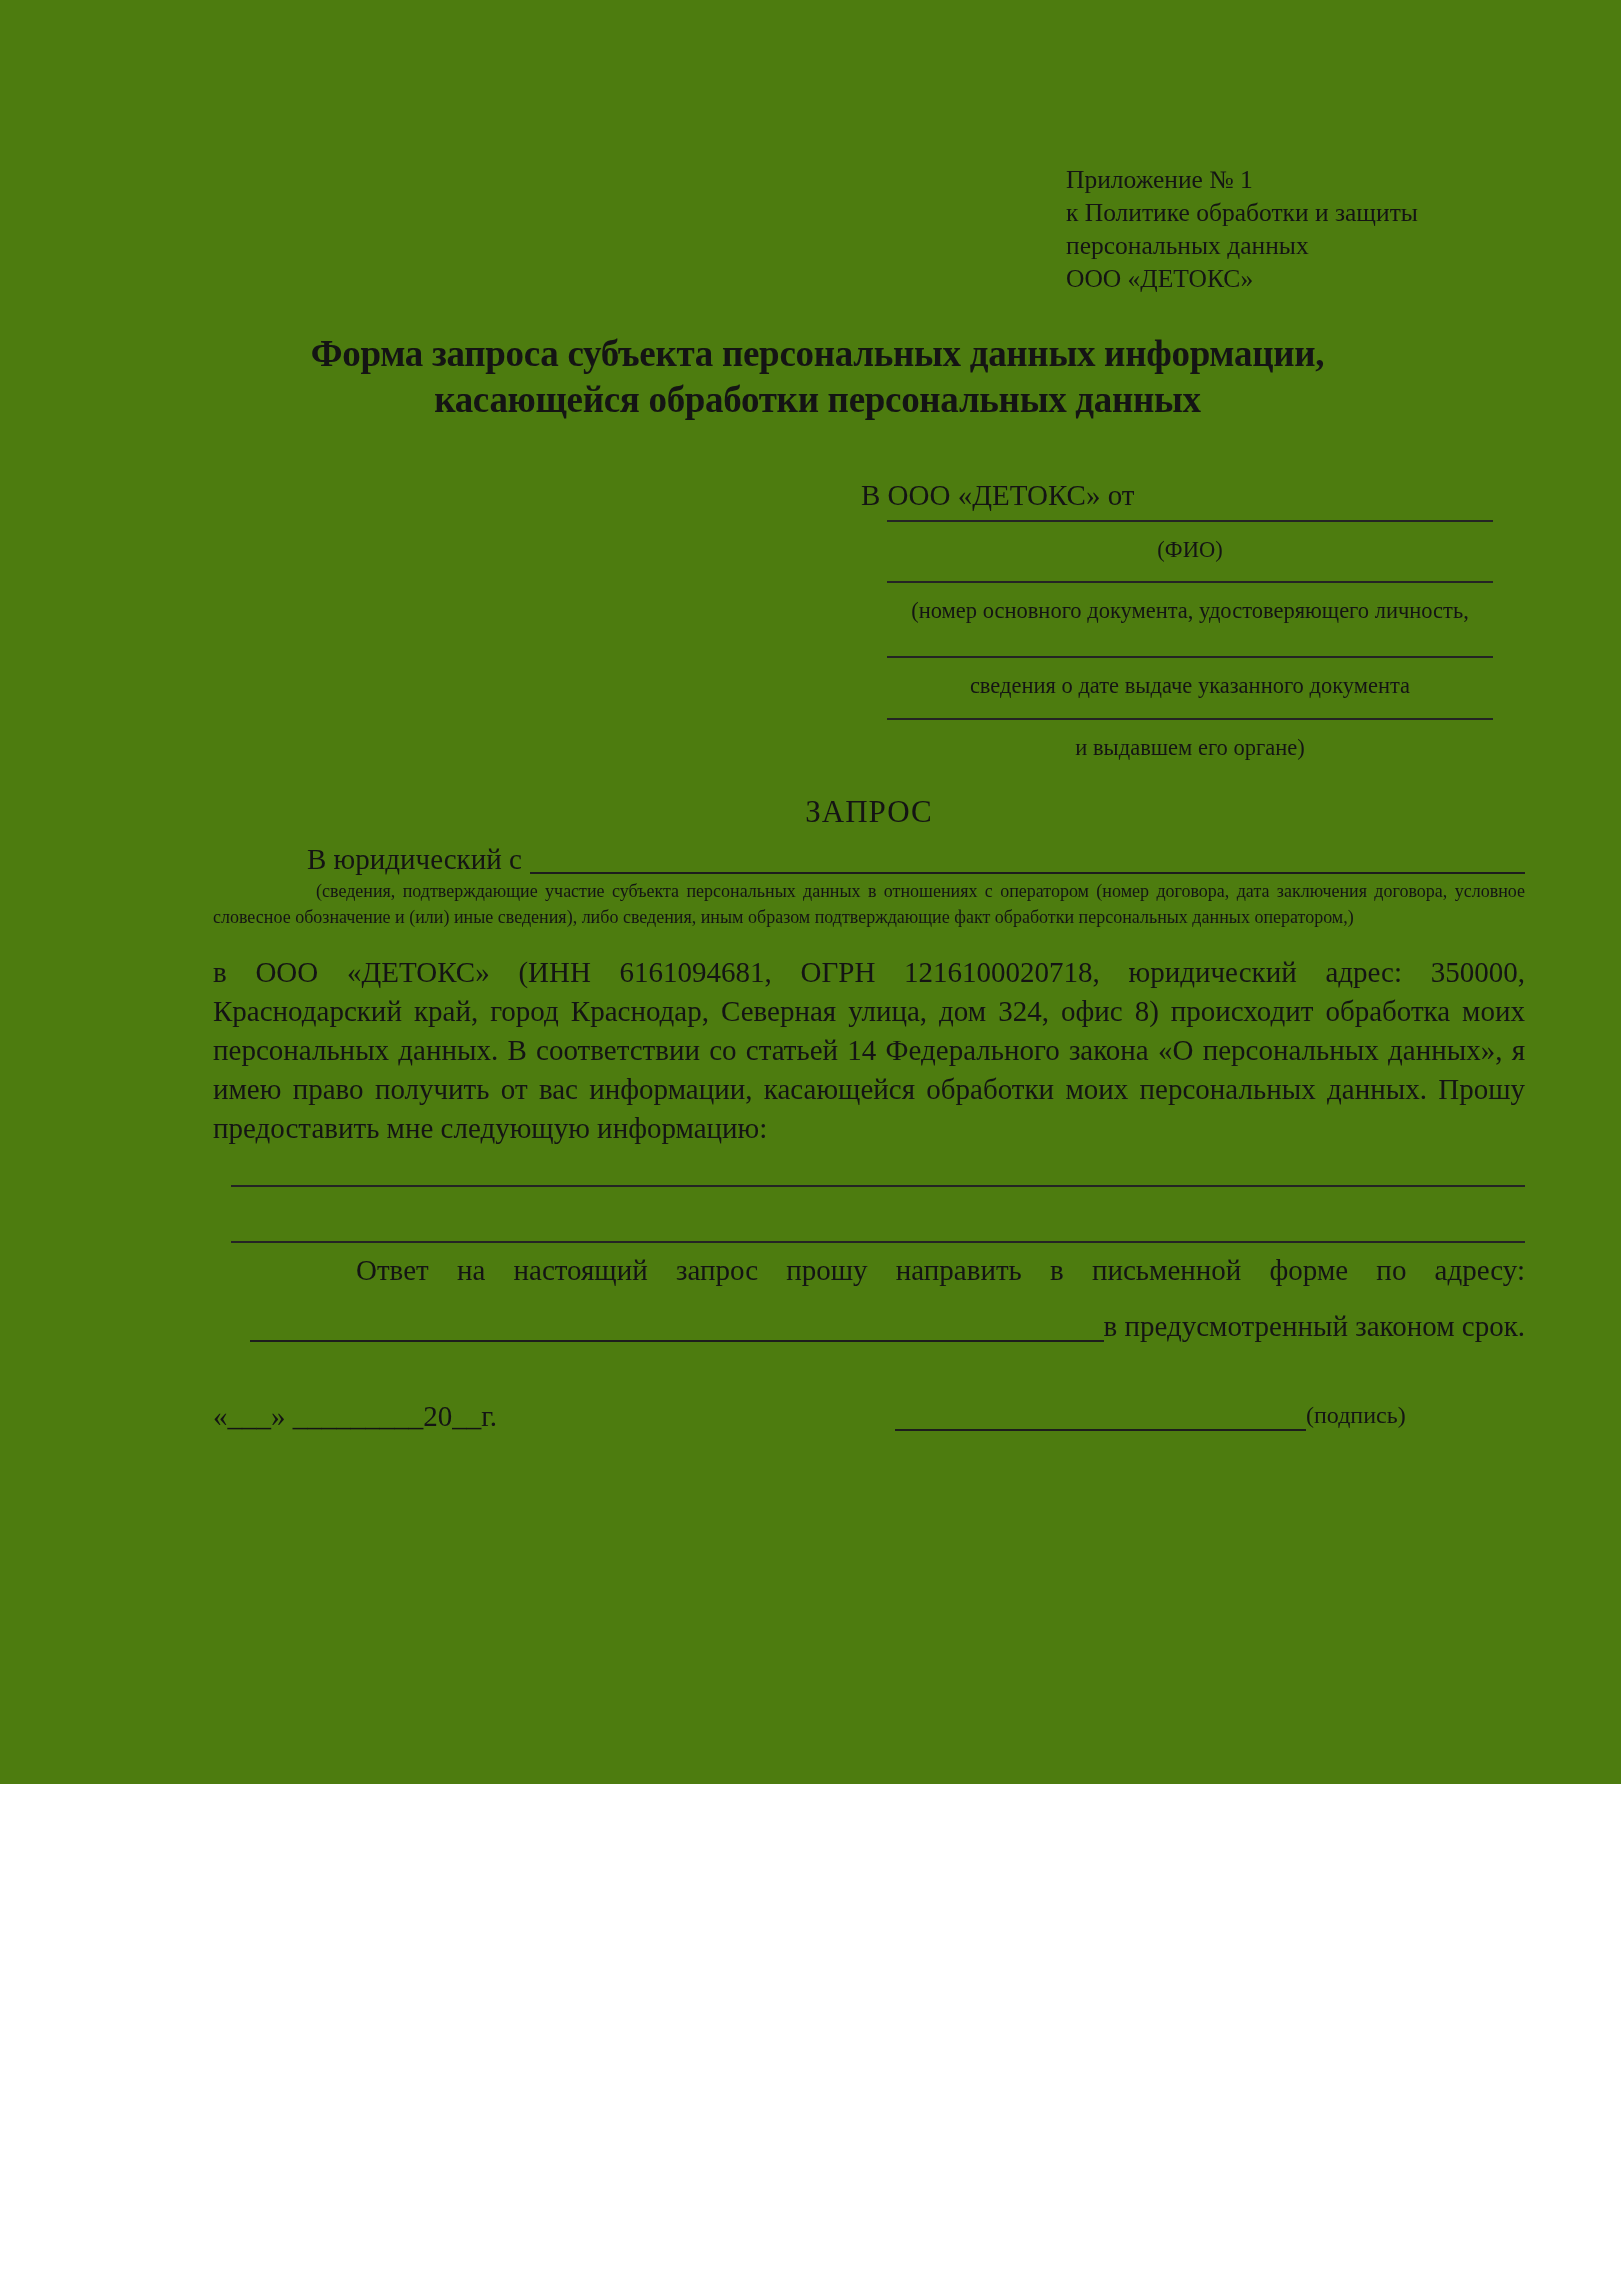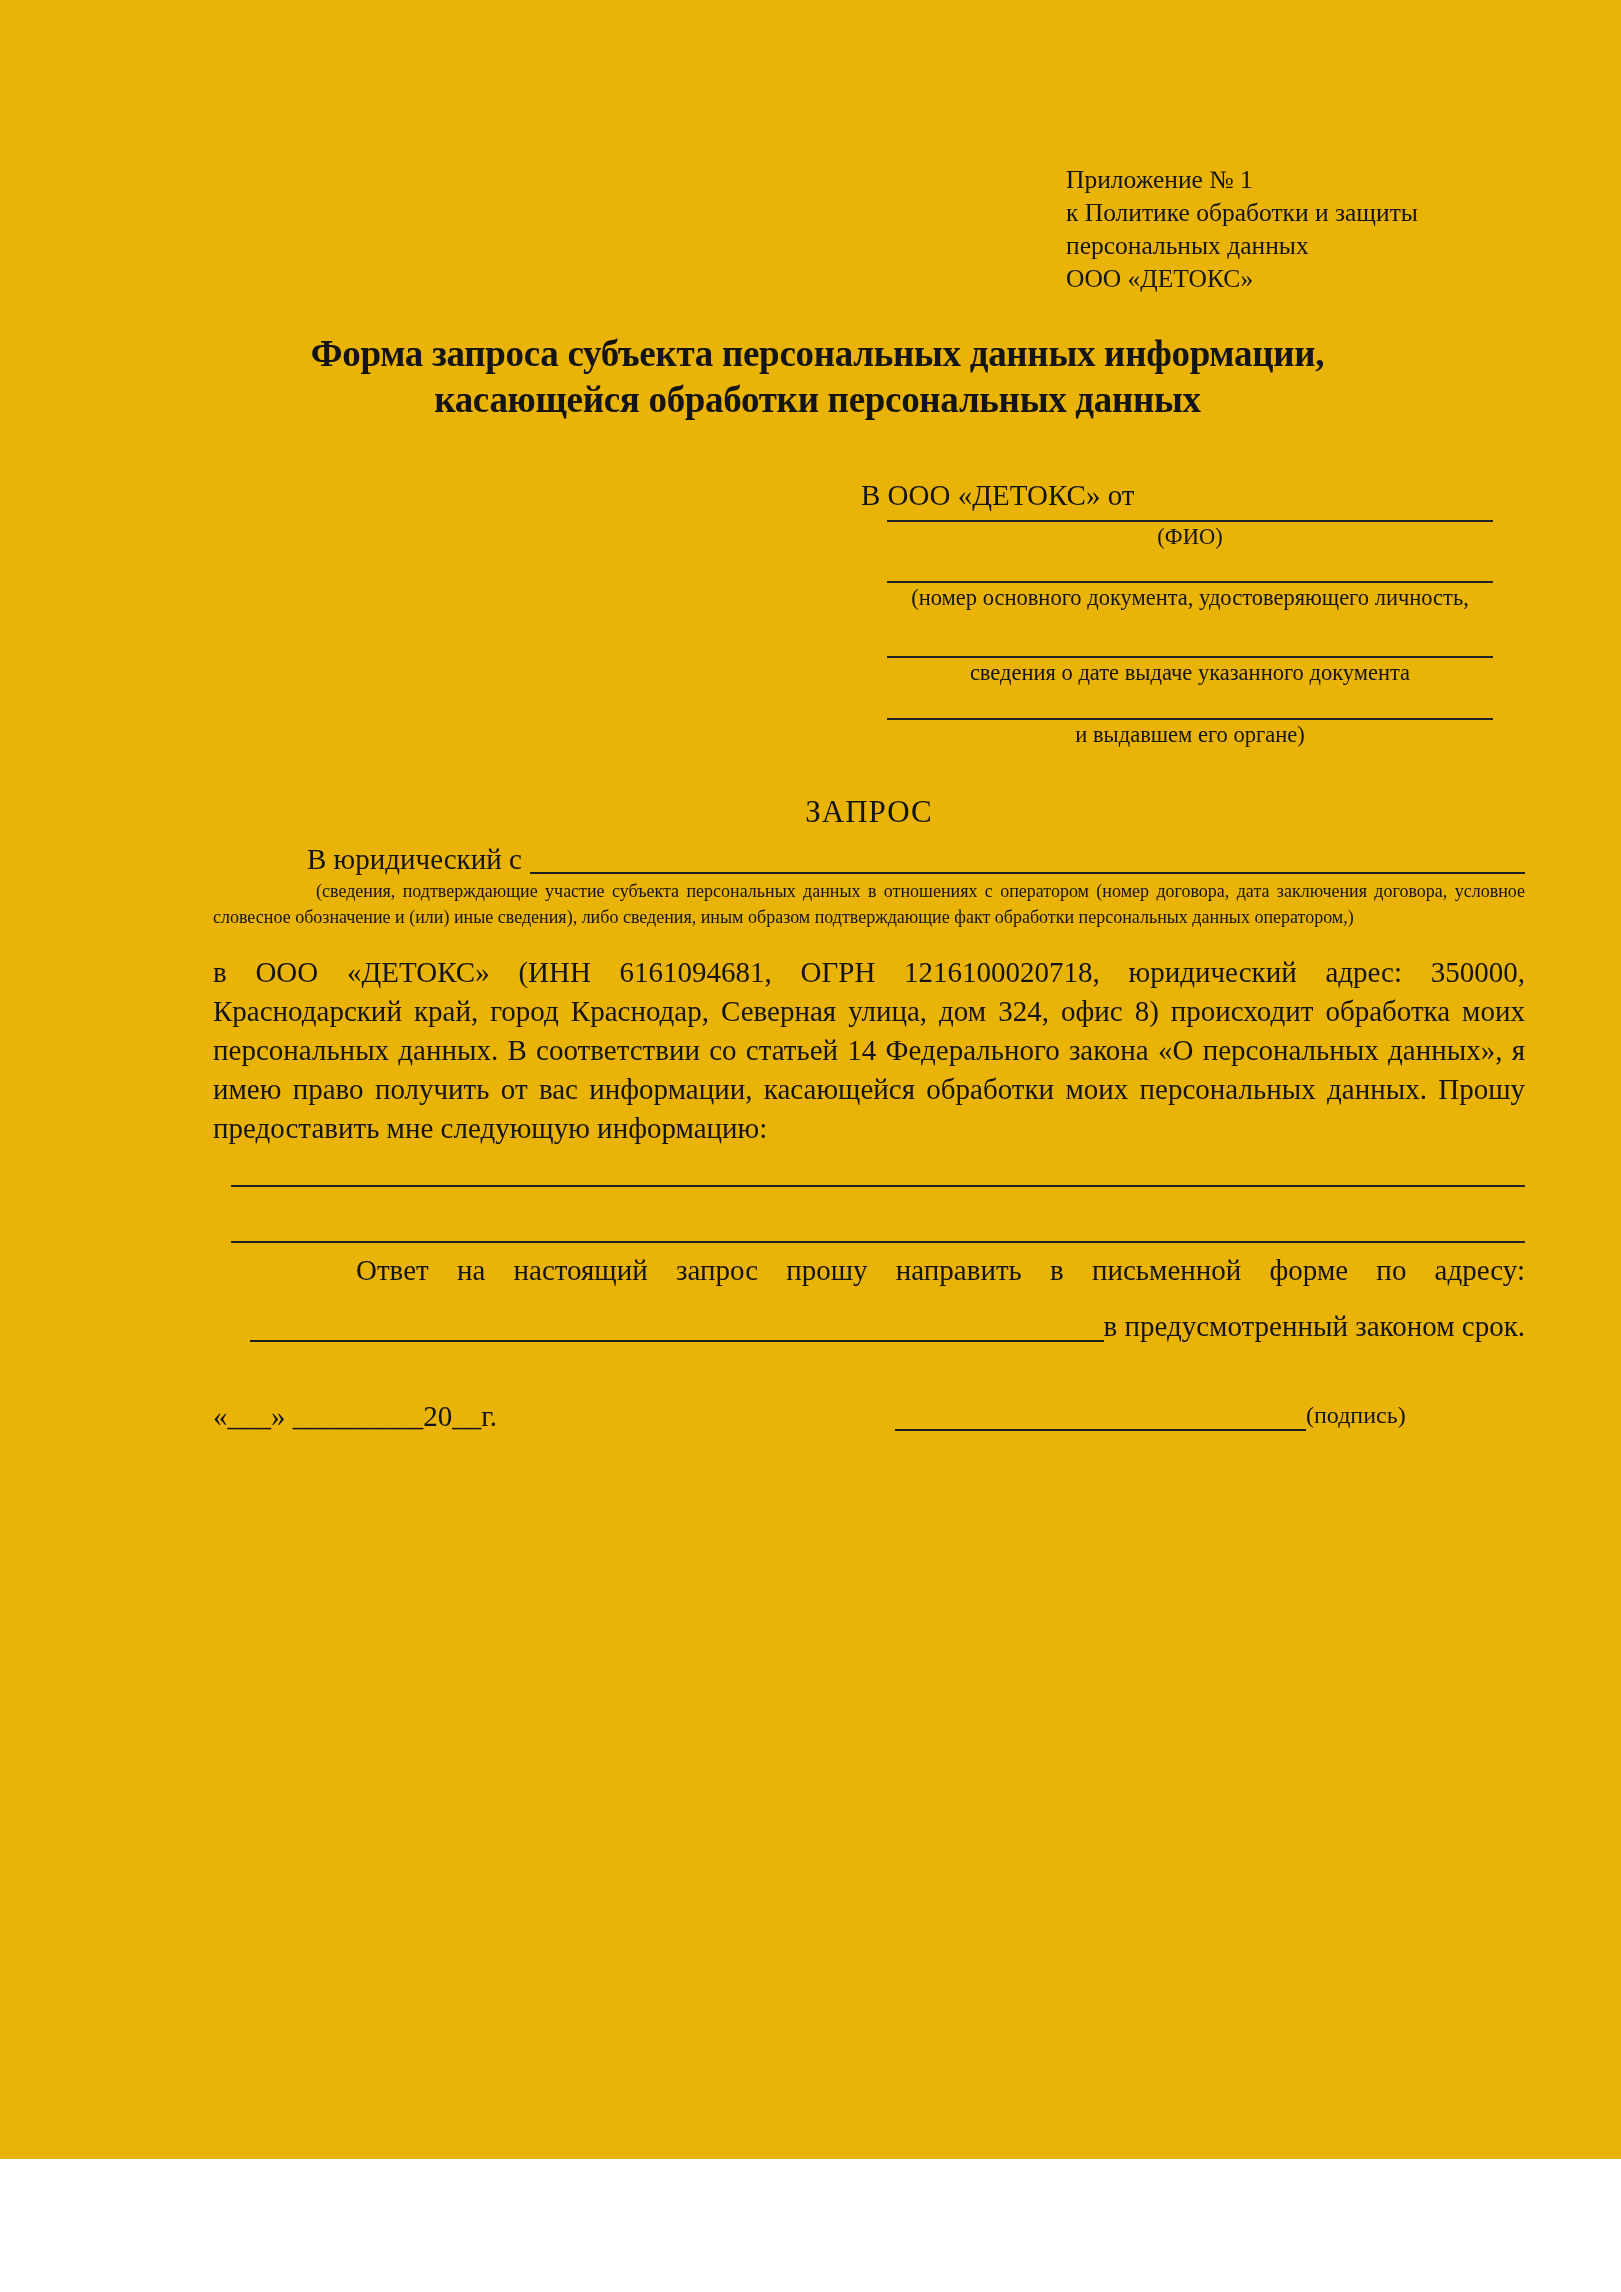--- a/index.html
+++ b/index.html
@@ -4,22 +4,22 @@
 <title>Форма запроса субъекта персональных данных</title>
 <style>
   html, body {
     margin: 0;
     padding: 0;
     background: #ffffff;
   }
   .page {
     position: relative;
     width: 1621px;
-    height: 2159px;
-    background: #eab308;
+    height: 1784px;
+    background: #4d7c0f;
     color: #141414;
     font-family: "Liberation Serif", "DejaVu Serif", serif;
     overflow: hidden;
   }
 
   
   .appendix {
     position: absolute;
     left: 1066px;
     top: 163px;
@@ -63,21 +63,21 @@
   .field-2 { top: 136px; }
   .field-3 { top: 198px; }
   .rule {
     height: 0;
     border-top: 2.9px solid #242424;
   }
   .field-caption {
     text-align: center;
     font-size: 22.5px;
     line-height: 26.5px;
-    margin-top: 2px;
+    margin-top: 15px;
     white-space: nowrap;
   }
 
   
   .request-heading {
     position: absolute;
     left: 213px;
     top: 794px;
     width: 1312px;
     text-align: center;

